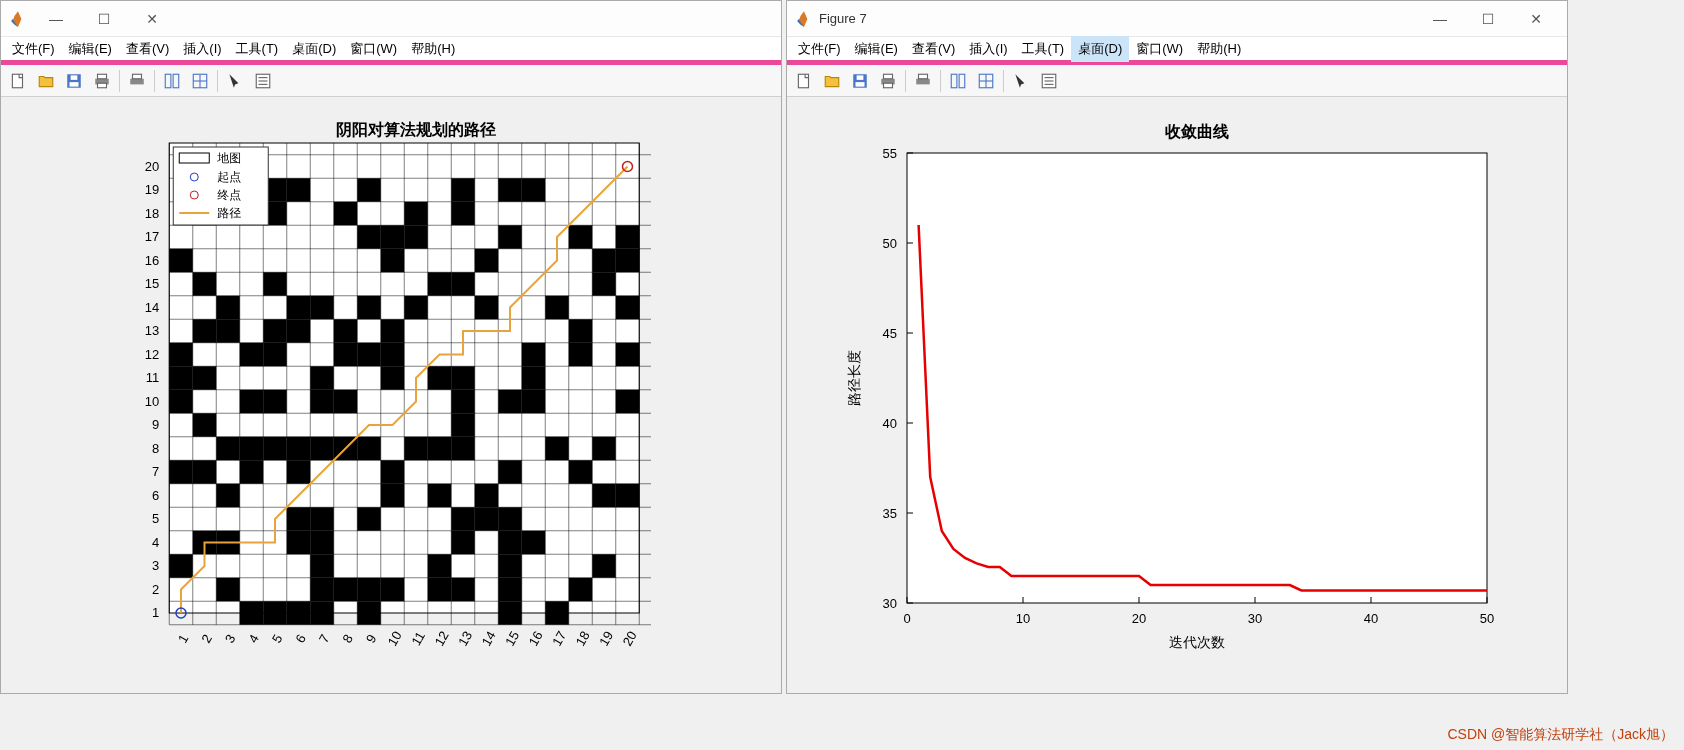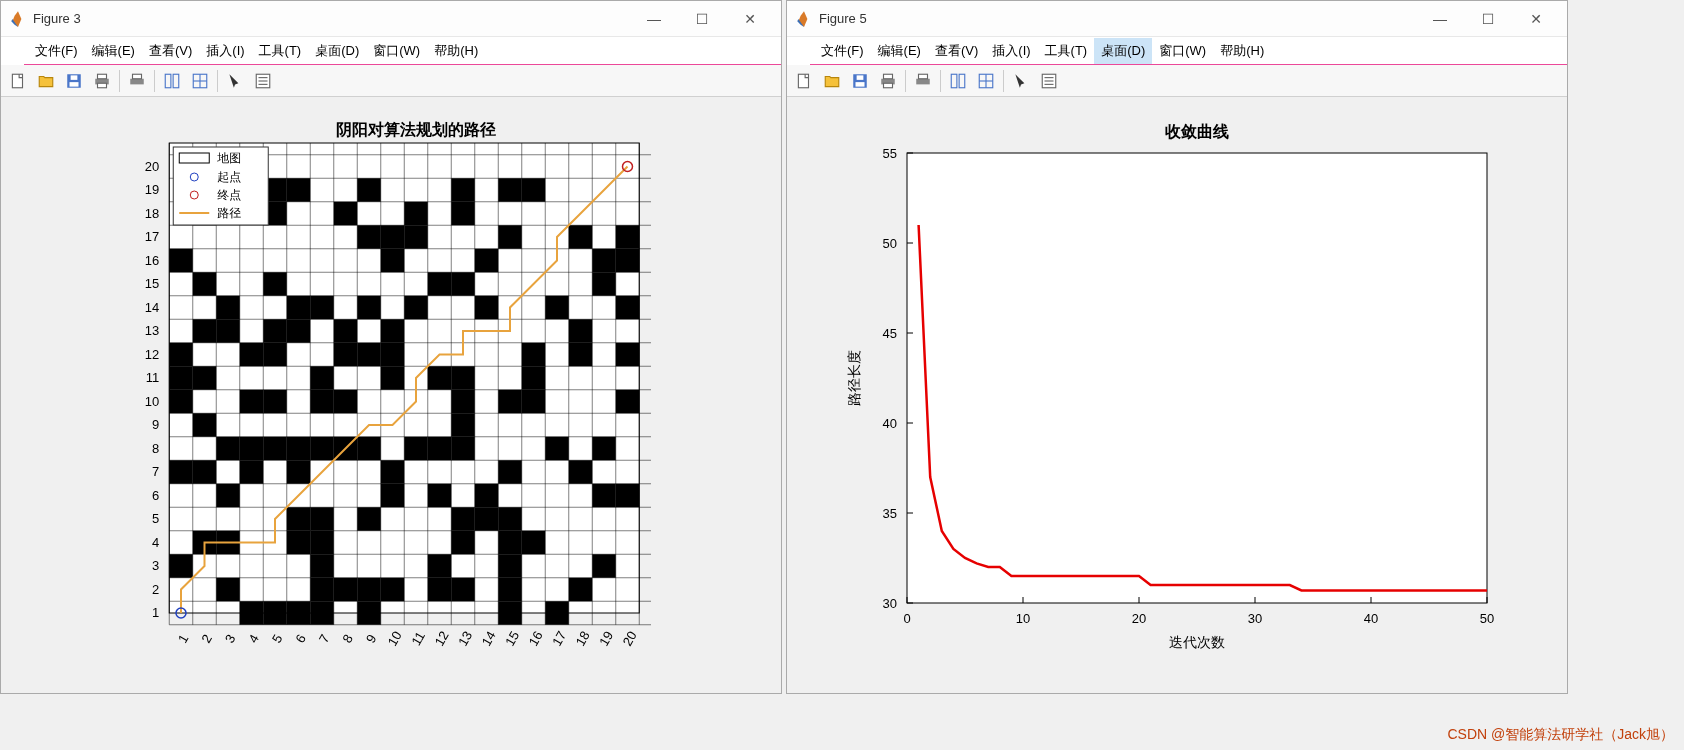--- a/index.html
+++ b/index.html
@@ -8,21 +8,21 @@
 .window { position: absolute; background: #fff; border: 1px solid #aaa; display: flex; flex-direction: column; }
 .win-left { left: 0; top: 0; width: 782px; height: 694px; }
 .win-right { left: 786px; top: 0; width: 782px; height: 694px; }
 
 .titlebar { height: 36px; display: flex; align-items: center; padding: 0 8px; background: #fdfdfd; border-bottom: 1px solid #e8e8e8; }
 .tb-icon { width: 18px; height: 18px; margin-right: 6px; }
 .tb-title { font-size: 13px; flex: 1; color: #333; }
 .tb-controls { display: flex; gap: 2px; }
 .tb-btn { width: 46px; height: 30px; display: flex; align-items: center; justify-content: center; color: #555; font-size: 14px; }
 
-.menubar { height: 28px; display: flex; align-items: center; padding: 0 4px; font-size: 13px; background: #fff; border-bottom: 1px solid #ec4899; margin-left: 23px; }
+.menubar { height: 28px; display: flex; align-items: center; padding: 0 4px; font-size: 13px; background: #fff; border-bottom: 5px solid #ec4899; }
 .menu-item { padding: 4px 7px; cursor: default; }
 .menu-item.active { background: #cce4f7; }
 
 .toolbar { height: 32px; display: flex; align-items: center; padding: 2px 4px; background: #f7f7f7; border-bottom: 1px solid #d0d0d0; gap: 2px; }
 .tool-btn { width: 26px; height: 26px; display: flex; align-items: center; justify-content: center; border: 1px solid transparent; }
 .tool-sep { width: 1px; height: 22px; background: #ccc; margin: 0 2px; }
 .tool-btn svg { width: 18px; height: 18px; }
 
 .canvas-area { flex: 1; background: #f0f0f0; padding: 14px; display: flex; align-items: center; justify-content: center; }
 
@@ -30,21 +30,20 @@
 </style>
 </head>
 <body>
 
 <div class="window win-left">
   <div class="titlebar">
     <svg class="tb-icon" viewBox="0 0 16 16">
         <path fill="#d97a28" d="M8 1l3 7-3 7-5-5 2-5z"></path>
         <path fill="#3b6fb6" d="M3 8l5 7-3-2-3-3z"></path>
       </svg>
-    <span class="tb-title">Figure 3</span>
     <div class="tb-controls">
       <div class="tb-btn">—</div>
       <div class="tb-btn">☐</div>
       <div class="tb-btn close">✕</div>
     </div>
   </div>
   <div class="menubar">
     <span class="menu-item">文件(F)</span>
     <span class="menu-item">编辑(E)</span>
     <span class="menu-item">查看(V)</span>
@@ -347,21 +346,21 @@
       </svg>
   </div>
 </div>
 
 <div class="window win-right">
   <div class="titlebar">
     <svg class="tb-icon" viewBox="0 0 16 16">
         <path fill="#d97a28" d="M8 1l3 7-3 7-5-5 2-5z"></path>
         <path fill="#3b6fb6" d="M3 8l5 7-3-2-3-3z"></path>
       </svg>
-    <span class="tb-title">Figure 5</span>
+    <span class="tb-title">Figure 7</span>
     <div class="tb-controls">
       <div class="tb-btn">—</div>
       <div class="tb-btn">☐</div>
       <div class="tb-btn close">✕</div>
     </div>
   </div>
   <div class="menubar">
     <span class="menu-item">文件(F)</span>
     <span class="menu-item">编辑(E)</span>
     <span class="menu-item">查看(V)</span>

